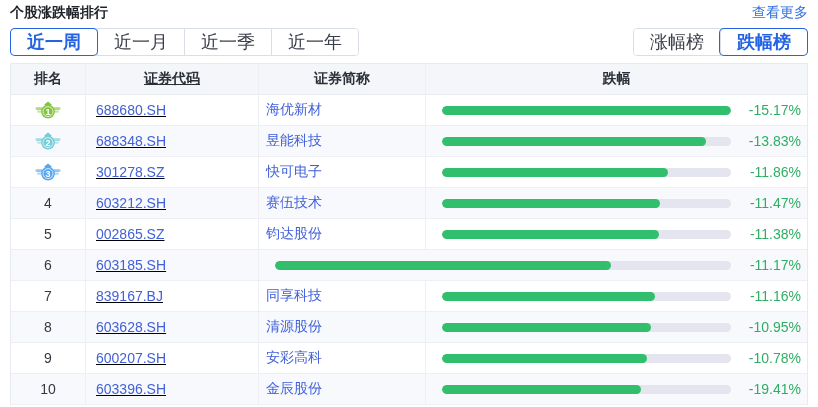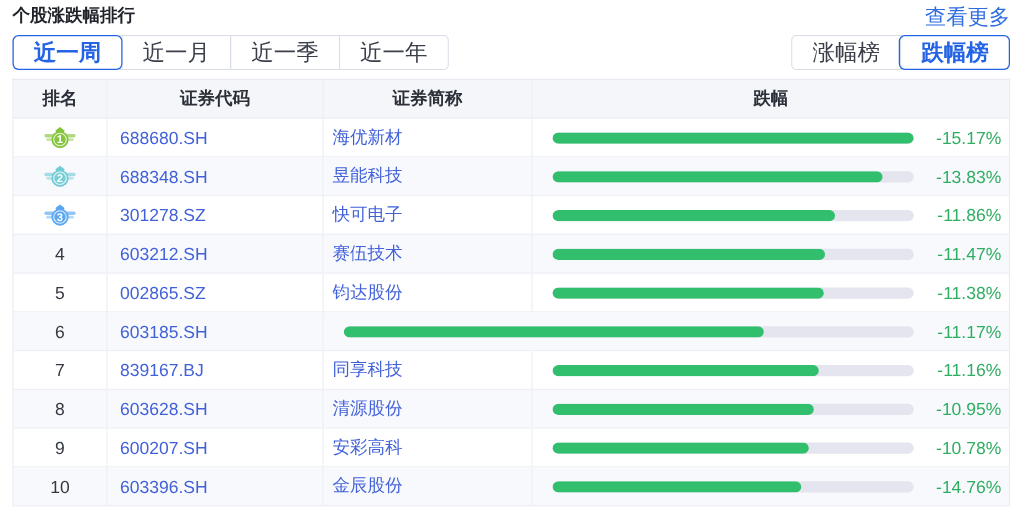--- a/index.html
+++ b/index.html
@@ -8,21 +8,21 @@
     font-family:"Liberation Sans","DejaVu Sans",sans-serif;
     -webkit-font-smoothing:antialiased;
   }
   .panel{width:798px;margin:0 10px;position:relative;}
   
   .panel-header{
     display:flex;justify-content:space-between;align-items:center;
     padding-top:2px;height:22px;
   }
   .page-title{font-size:14px;font-weight:bold;color:#1f2329;}
-  .more-link{font-size:17px;color:#2f6de0;text-decoration:none;cursor:pointer;}
+  .more-link{font-size:14px;color:#2f6de0;text-decoration:none;cursor:pointer;}
   
   .toolbar{
     margin-top:4px;height:28px;
     display:flex;justify-content:space-between;align-items:center;
   }
   .seg{display:flex;border:1px solid #d9dde6;border-radius:4px;background:#fff;}
   .seg-btn{
     position:relative;height:26px;line-height:26px;padding:0 16px;
     font-size:18px;color:#3a3f4a;background:#fff;border:none;cursor:pointer;
     border-left:1px solid #d9dde6;white-space:nowrap;
@@ -45,21 +45,21 @@
   }
   .tr.thead{background:#f5f6fa;border-bottom:1px solid #e7eaf1;}
   .tr.alt{background:#f8f9fc;}
   .td{
     display:flex;align-items:center;
     border-right:1px solid #edeff5;
     overflow:hidden;white-space:nowrap;
   }
   .td:last-child{border-right:none;}
   .col-rank{width:74px;justify-content:center;}
-  .col-code{width:173px;padding-left:10px;box-sizing:border-box;}
+  .col-code{width:173px;padding-left:10px;box-sizing:border-box;text-decoration:underline;}
   .col-name{width:167px;padding-left:7px;box-sizing:border-box;}
   .col-drop{flex:1;padding:0 6px 0 16px;}
   .thead .td{justify-content:center;padding:0;color:#2b3038;font-weight:bold;}
   .rank-num{color:#343942;}
   .stock-code,.stock-name{color:#4161d9;cursor:pointer;}
   .bar-track{
     flex:1;height:9px;border-radius:5px;background:#e4e5ee;
     overflow:hidden;margin-right:10px;
   }
   .bar-fill{height:100%;border-radius:5px;background:#31bf6e;}
@@ -289,19 +289,19 @@
           <div class="td col-code">
             <span class="stock-code">603396.SH</span>
           </div>
           <div class="td col-name">
             <span class="stock-name">金辰股份</span>
           </div>
           <div class="td col-drop">
             <div class="bar-track">
               <div class="bar-fill" style="width: 69%;"></div>
             </div>
-            <div class="drop-label">-14.76%</div>
+            <div class="drop-label">-19.41%</div>
           </div>
         </div>
       </div>
   </div>
 
 </div>
 
 </body></html>

